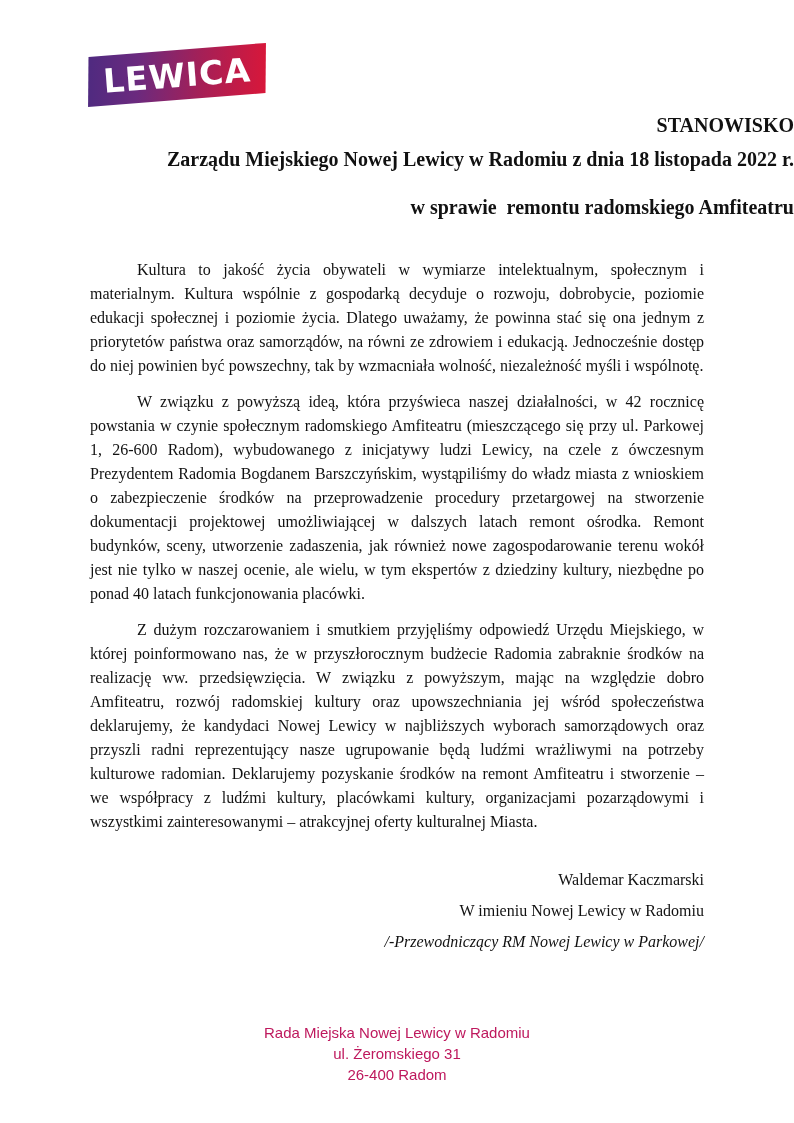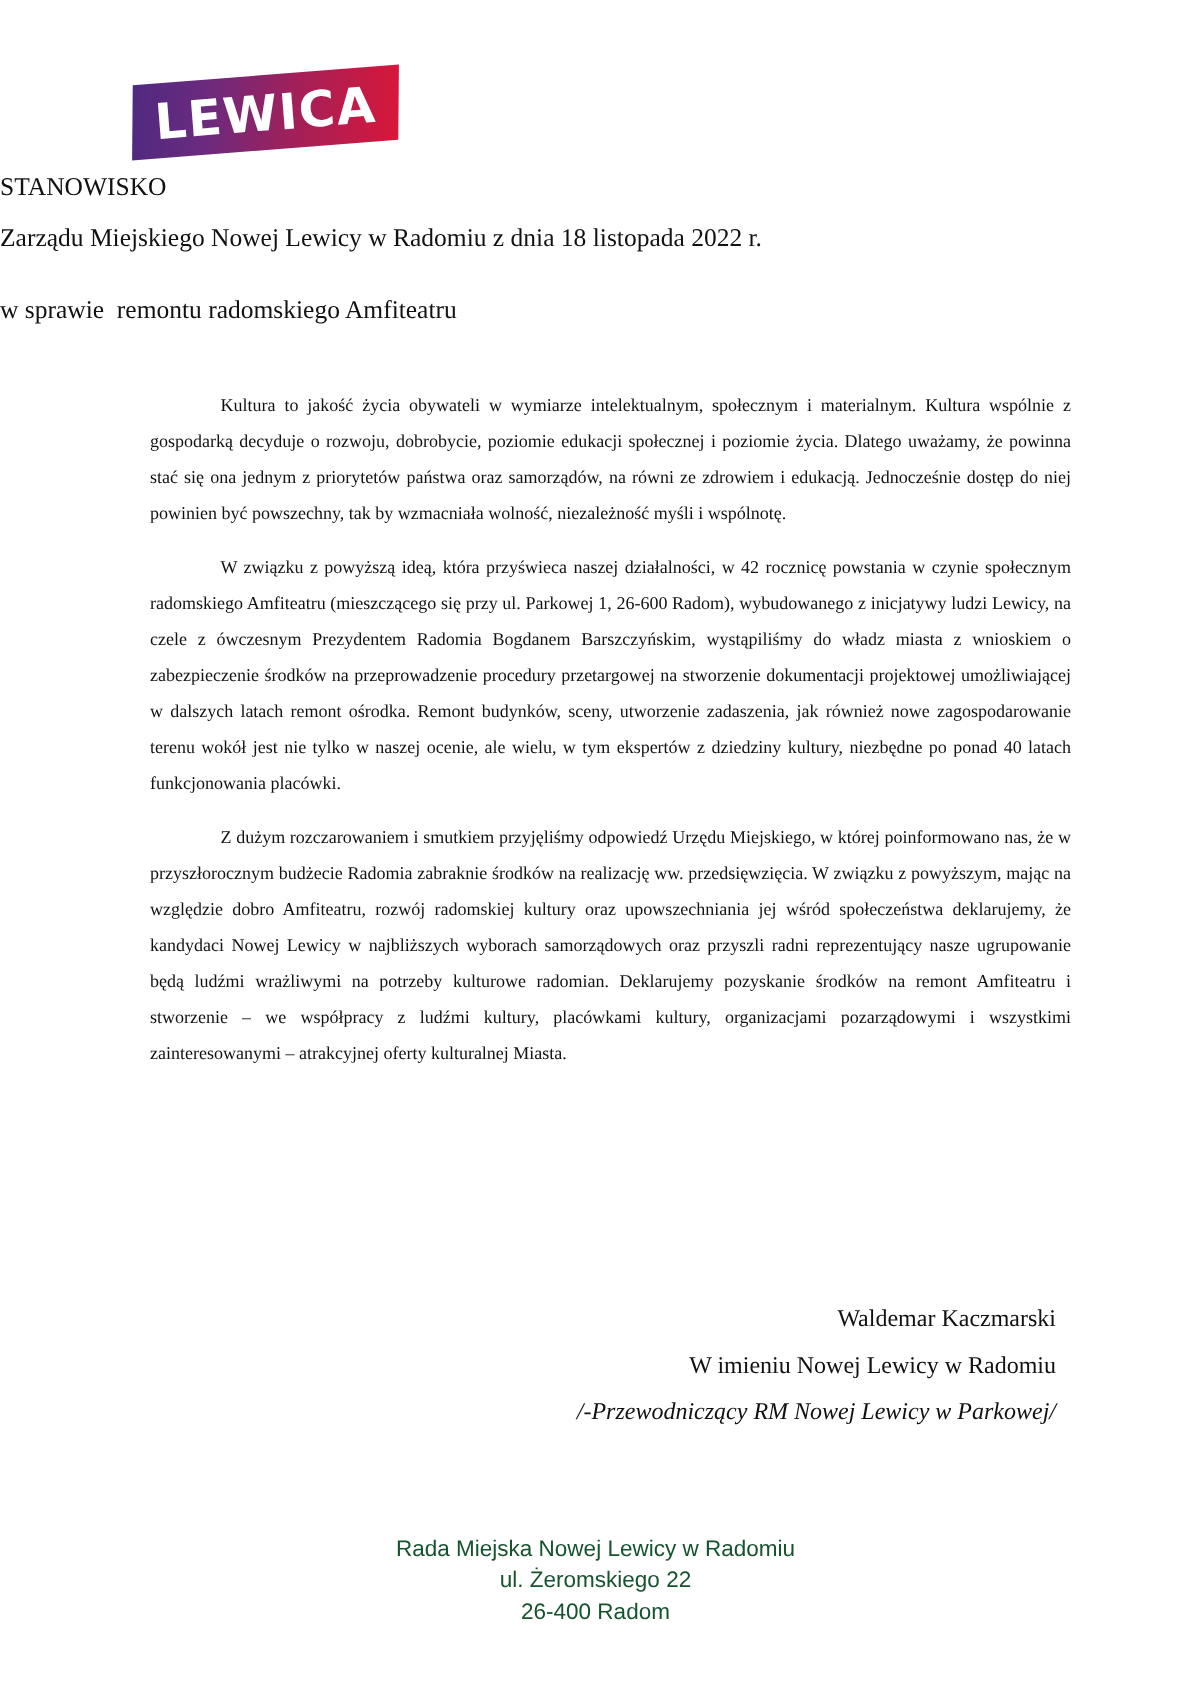--- a/index.html
+++ b/index.html
@@ -42,37 +42,37 @@
     color: #ffffff;
     transform: skewX(5deg);
     line-height: 1;
   }
 
   
   .heading {
     position: absolute;
     left: 0;
     width: 100%;
-    text-align: left;
-    font-weight: normal;
-    font-size: 17px;
+    text-align: right;
+    font-weight: bold;
+    font-size: 20px;
     line-height: 20px;
     white-space: pre-wrap;
   }
   .h1 { top: 115px; }
   .h2 { top: 149px; }
   .h3 { top: 197px; }
 
   
   .content {
     position: absolute;
-    left: 100px;
+    left: 90px;
     top: 258px;
     width: 614px;
-    font-size: 12px;
+    font-size: 16px;
     line-height: 24px;
     text-align: justify;
   }
   .content p {
     text-indent: 47px;
     margin: 0 0 12px 0;
   }
 
   
   .signature {
@@ -89,21 +89,21 @@
   
   .footer {
     position: absolute;
     left: 0;
     top: 1022px;
     width: 100%;
     text-align: center;
     font-family: "Liberation Sans", sans-serif;
     font-size: 15px;
     line-height: 21px;
-    color: #14532d;
+    color: #be185d;
   }
 </style>
 </head>
 <body>
 
 <div class="page">
 
   <div class="logo-wrap">
     <div class="logo-banner">
       <span class="logo-text">LEWICA</span>
@@ -123,17 +123,17 @@
   </div>
 
   <div class="signature">
     <div>Waldemar Kaczmarski</div>
     <div>W imieniu Nowej Lewicy w Radomiu</div>
     <div class="role">/-Przewodniczący RM Nowej Lewicy w Parkowej/</div>
   </div>
 
   <div class="footer">
     <div>Rada Miejska Nowej Lewicy w Radomiu</div>
-    <div>ul. Żeromskiego 22</div>
+    <div>ul. Żeromskiego 31</div>
     <div>26-400 Radom</div>
   </div>
 
 </div>
 
 </body></html>

